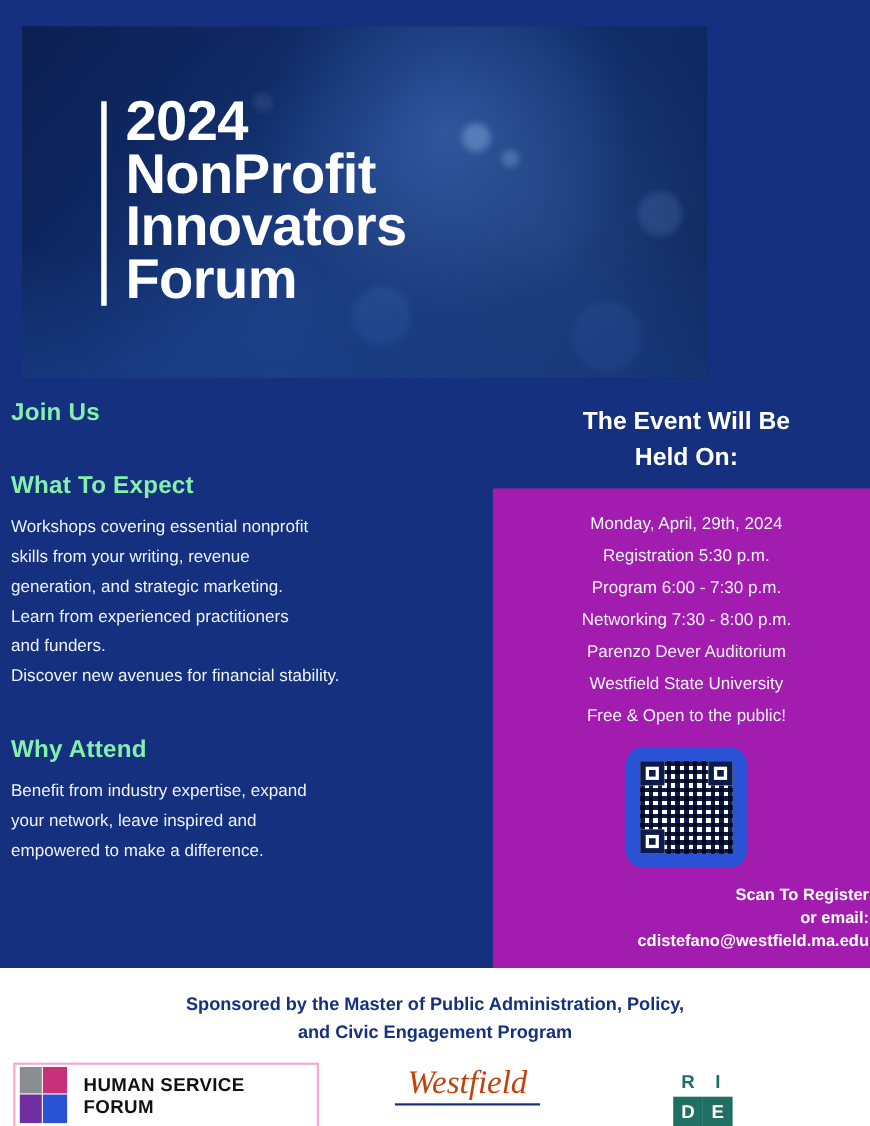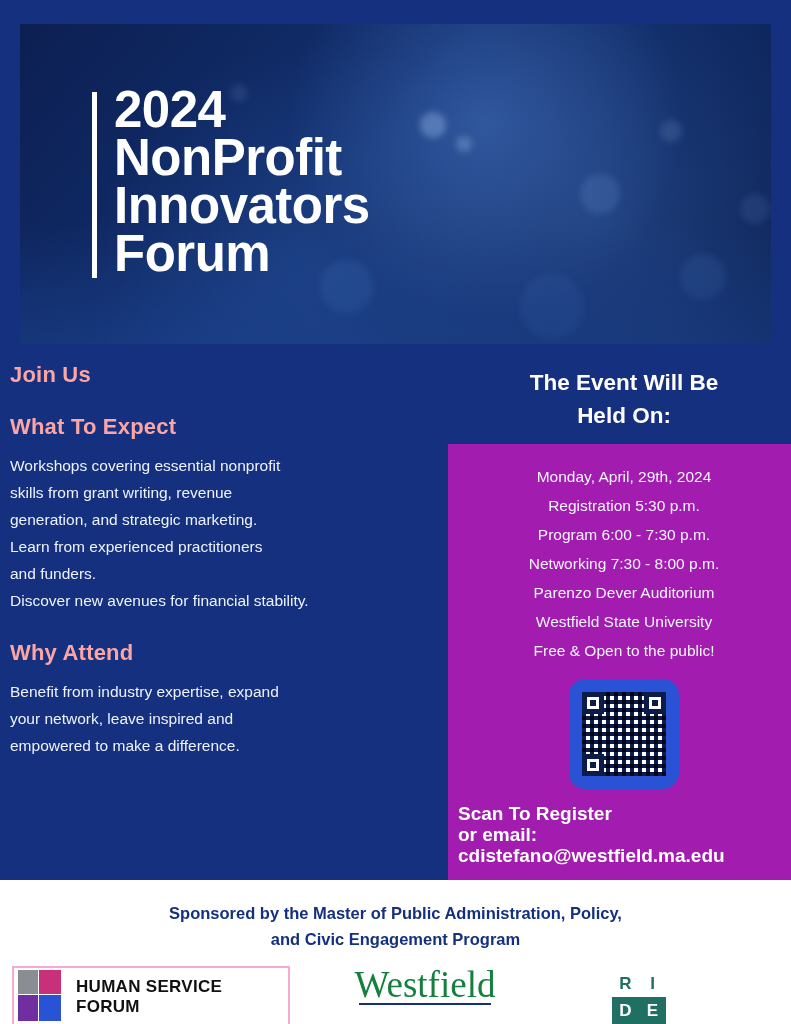--- a/index.html
+++ b/index.html
@@ -19,21 +19,21 @@
     height: 1024px;
     background: #14307e;
     box-sizing: border-box;
   }
 
   
   .hero {
     position: absolute;
     left: 20px;
     top: 24px;
-    width: 751px;
+    width: 623px;
     height: 320px;
     background:
       radial-gradient(circle at 62% 30%, rgba(90,140,220,0.38) 0%, rgba(90,140,220,0) 38%),
       radial-gradient(circle at 78% 62%, rgba(70,120,200,0.30) 0%, rgba(70,120,200,0) 40%),
       radial-gradient(circle at 40% 78%, rgba(60,110,190,0.25) 0%, rgba(60,110,190,0) 45%),
       linear-gradient(130deg, #0c1f52 0%, #123070 45%, #0b1f4f 100%);
     overflow: hidden;
   }
   .bokeh {
     position: absolute;
@@ -97,27 +97,27 @@
   }
   .right-col {
     position: absolute;
     left: 428px;
     top: 8px;
     width: 352px;
     margin-left: 20px;
   }
 
   h2.section-head {
-    color: #fca5a5;
+    color: #86efac;
     font-size: 22px;
     font-weight: bold;
     margin: 0 0 12px 0;
     letter-spacing: 0.2px;
   }
-  h2.section-head.second { margin-top: 26px; }
+  h2.section-head.second { margin-top: 40px; }
   p.body-text {
     color: #eef2fb;
     font-size: 15.5px;
     line-height: 27px;
     margin: 0;
     white-space: pre-line;
   }
 
   .right-head {
     color: #ffffff;
@@ -177,23 +177,23 @@
   .qr-eye.bl { left: 0; bottom: 0; }
   .qr-eye::after {
     content: "";
     position: absolute;
     left: 3px; top: 3px;
     width: 6px; height: 6px;
     background: #0b1b4a;
   }
   .scan-text {
     color: #ffffff;
-    font-size: 19px;
-    font-weight: bold;
-    text-align: left;
+    font-size: 15px;
+    font-weight: bold;
+    text-align: right;
     line-height: 21px;
     margin-top: 14px;
     white-space: pre-line;
   }
 
   
   .footer {
     position: absolute;
     left: 0;
     top: 864px;
@@ -257,23 +257,24 @@
   
   .logo-westfield {
     position: absolute;
     left: 350px;
     top: 2px;
     width: 150px;
     text-align: center;
   }
   .wf-main {
     font-family: "Liberation Serif", serif;
-    color: #15803d;
-    font-size: 37px;
+    color: #c2410c;
+    font-size: 30px;
     line-height: 34px;
+    font-style: italic;
   }
   .wf-rule {
     width: 132px;
     height: 2px;
     background: #14307e;
     margin: 1px auto 3px auto;
   }
   .wf-sub {
     font-family: "Liberation Serif", serif;
     color: #14307e;
@@ -345,21 +346,21 @@
     </div>
   </div>
 
   <div class="middle">
 
     <div class="left-col">
       <h2 class="section-head">Join Us</h2>
 
       <h2 class="section-head second">What To Expect</h2>
       <p class="body-text">Workshops covering essential nonprofit
-skills from grant writing, revenue
+skills from your writing, revenue
 generation, and strategic marketing.
 Learn from experienced practitioners
 and funders.
 Discover new avenues for financial stability.</p>
 
       <h2 class="section-head second">Why Attend</h2>
       <p class="body-text">Benefit from industry expertise, expand
 your network, leave inspired and
 empowered to make a difference.</p>
     </div>

